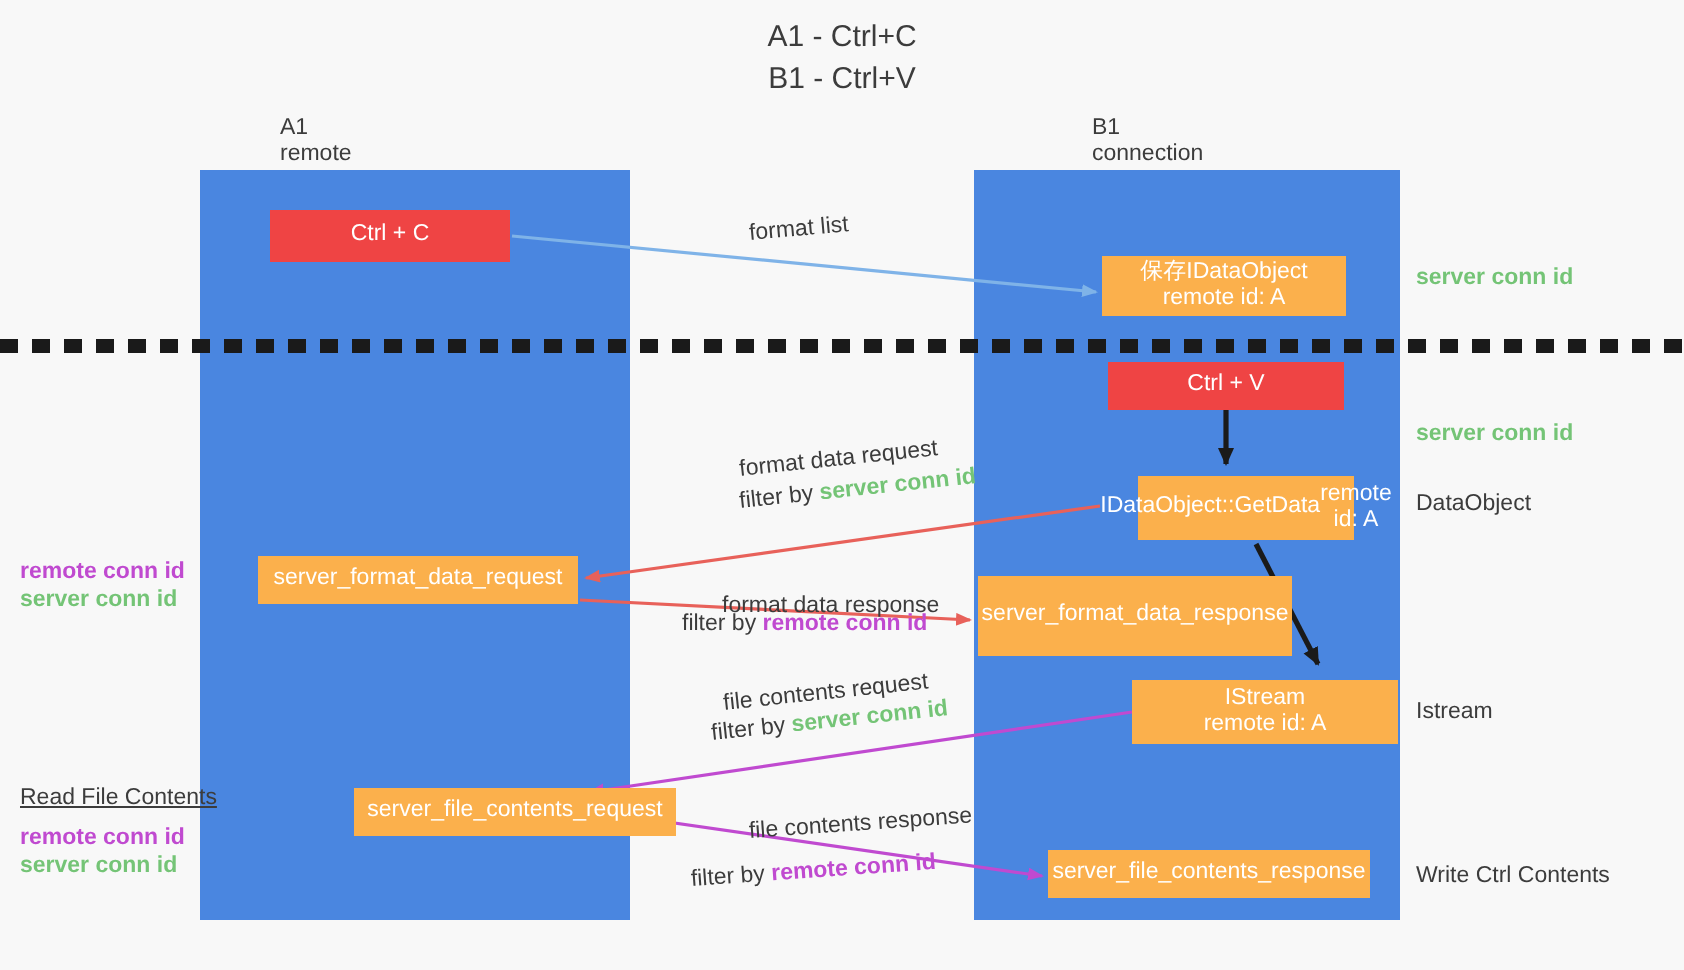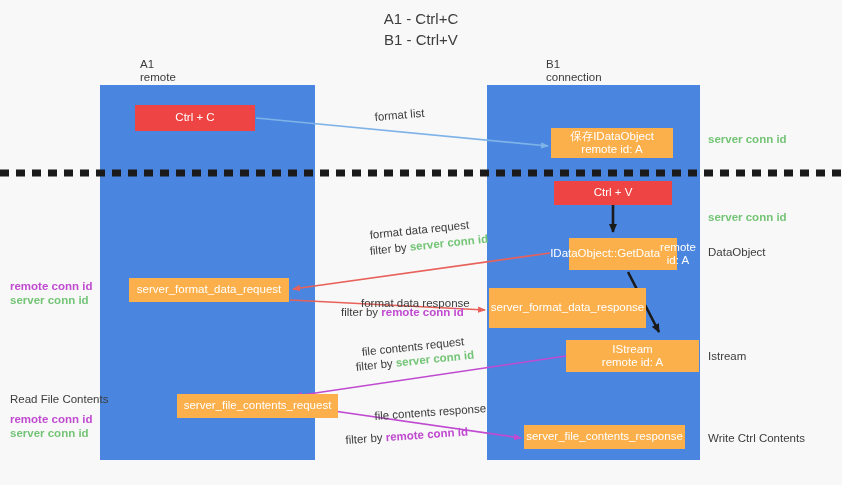--- a/index.html
+++ b/index.html
@@ -177,17 +177,17 @@
 
   <div class="lbl" style="left:708px;top:245px;">DataObject</div>
 
   <div class="lbl" style="left:708px;top:349px;">Istream</div>
 
   <div class="lbl" style="left:708px;top:431px;">Write Ctrl Contents</div>
 
   <div class="lbl purple" style="left:10px;top:279px;">remote conn id</div>
   <div class="lbl green" style="left:10px;top:293px;">server conn id</div>
 
-  <div class="lbl" style="left:10px;top:392px;">Read File Contents</div>
+  <div class="lbl" style="left:10px;top:392px;text-decoration:underline;">Read File Contents</div>
   <div class="lbl purple" style="left:10px;top:412px;">remote conn id</div>
   <div class="lbl green" style="left:10px;top:426px;">server conn id</div>
 
 </div>
 
 </body></html>

